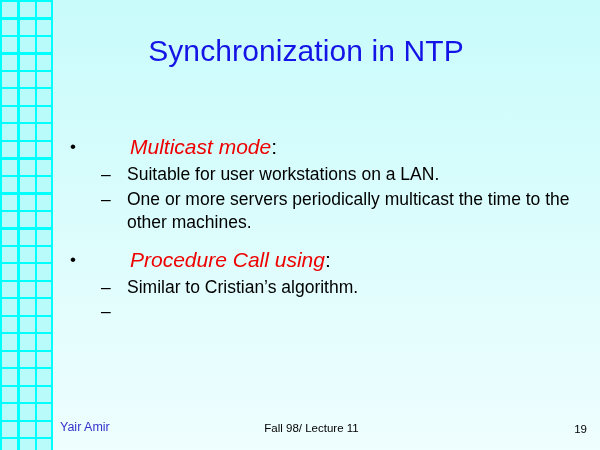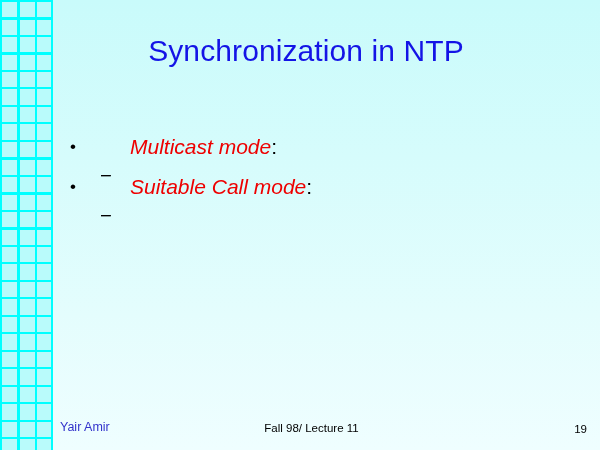--- a/index.html
+++ b/index.html
@@ -160,35 +160,38 @@
 
   <div id="body-content">
 
     <div class="bullet-l1">
       <span class="marker">•</span>
       <span class="em">Multicast mode</span><span>:</span>
     </div>
     <div class="sub-list">
       <div class="bullet-l2">
         <span class="marker">–</span>
-      </div>
-      <div class="bullet-l2">
-        <span class="marker">–</span>
+        <span>Suitable for user workstations on a LAN.</span>
+      </div>
+      <div class="bullet-l2">
+        <span class="marker">–</span>
+        <span>One or more servers periodically multicast the time to the other machines.</span>
       </div>
     </div>
 
     <div class="gap-lg"></div>
 
     <div class="bullet-l1">
       <span class="marker">•</span>
-      <span class="em">Suitable Call mode</span><span>:</span>
+      <span class="em">Procedure Call using</span><span>:</span>
     </div>
     <div class="sub-list">
       <div class="bullet-l2">
         <span class="marker">–</span>
+        <span>Similar to Cristian’s algorithm.</span>
       </div>
       <div class="bullet-l2">
         <span class="marker">–</span>
       </div>
     </div>
 
   </div>
 
   <div id="footer-author">Yair Amir</div>
   <div id="footer-center">Fall 98/ Lecture 11</div>

